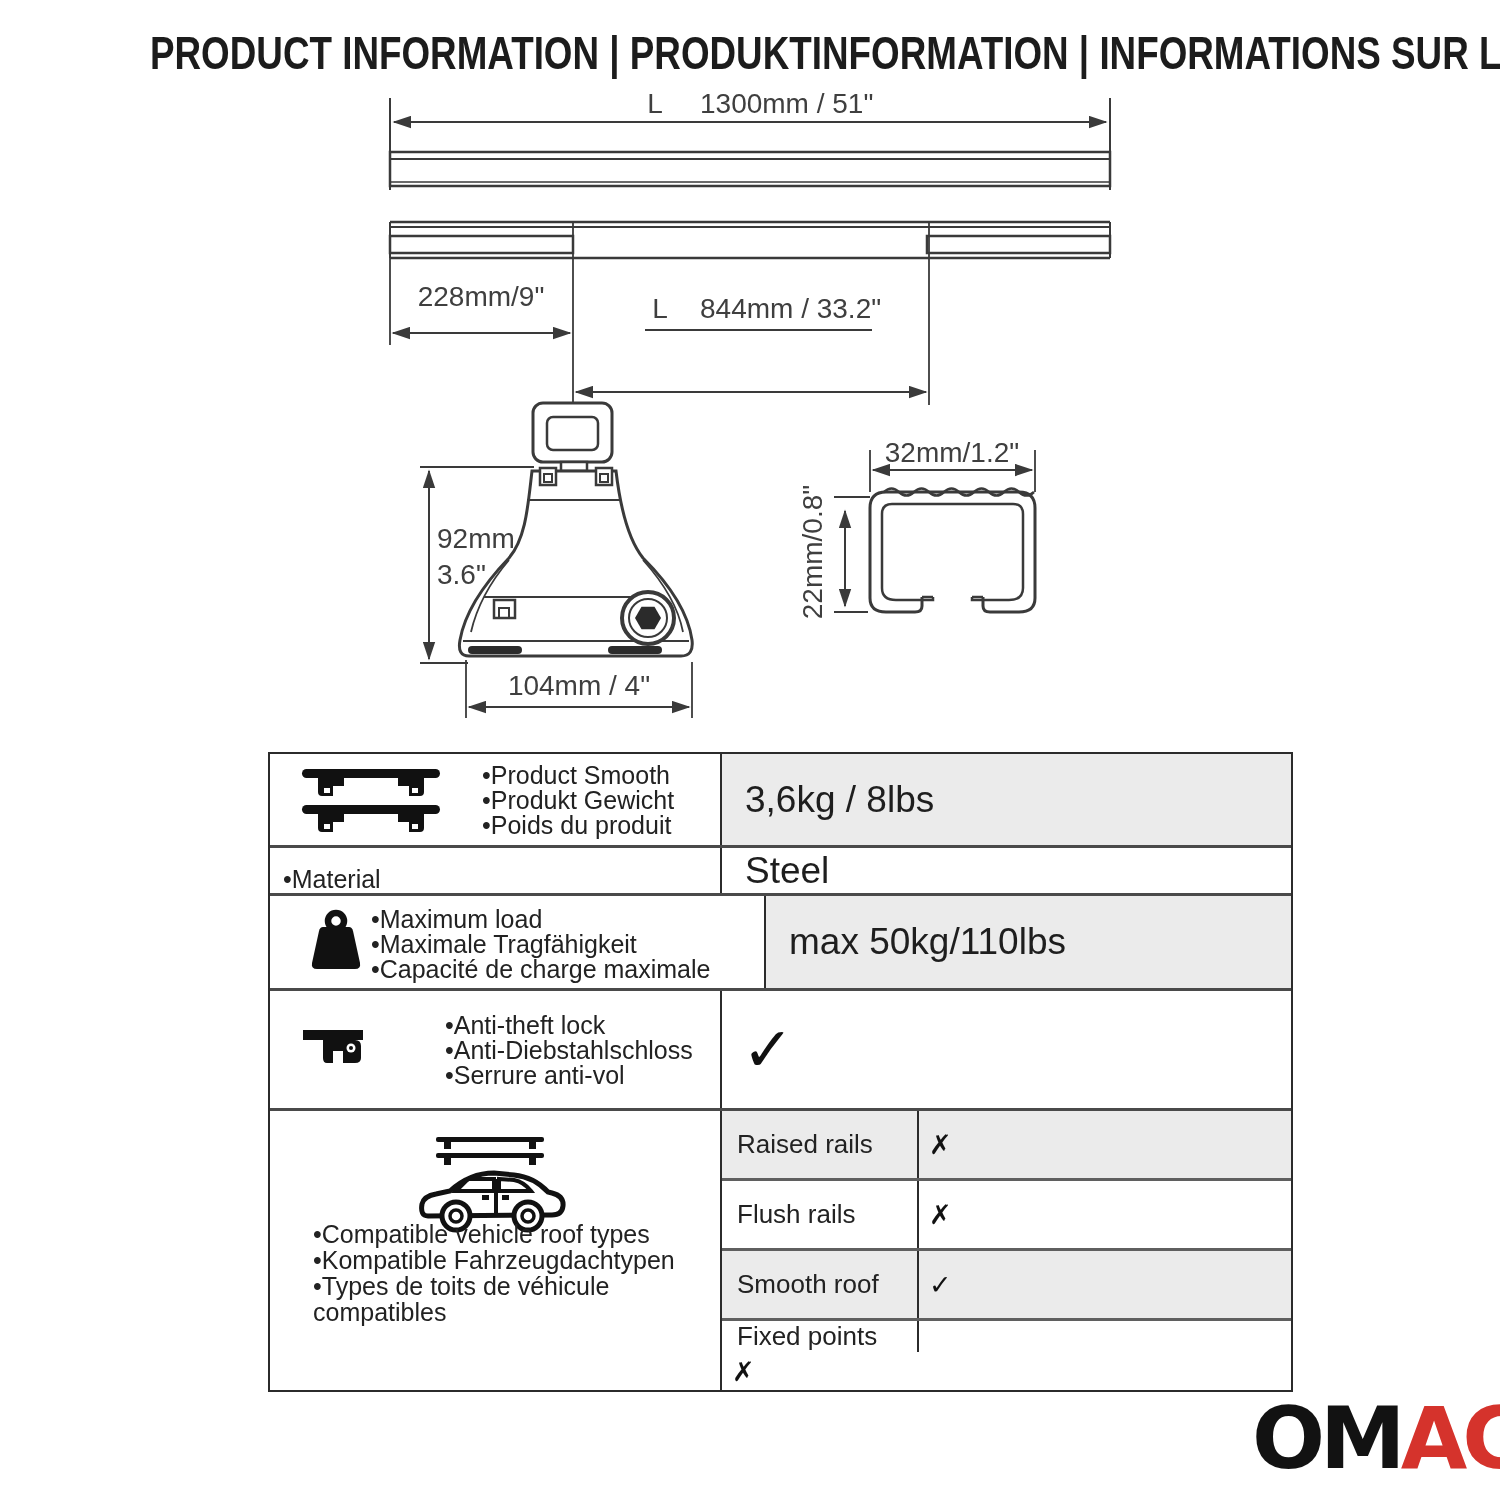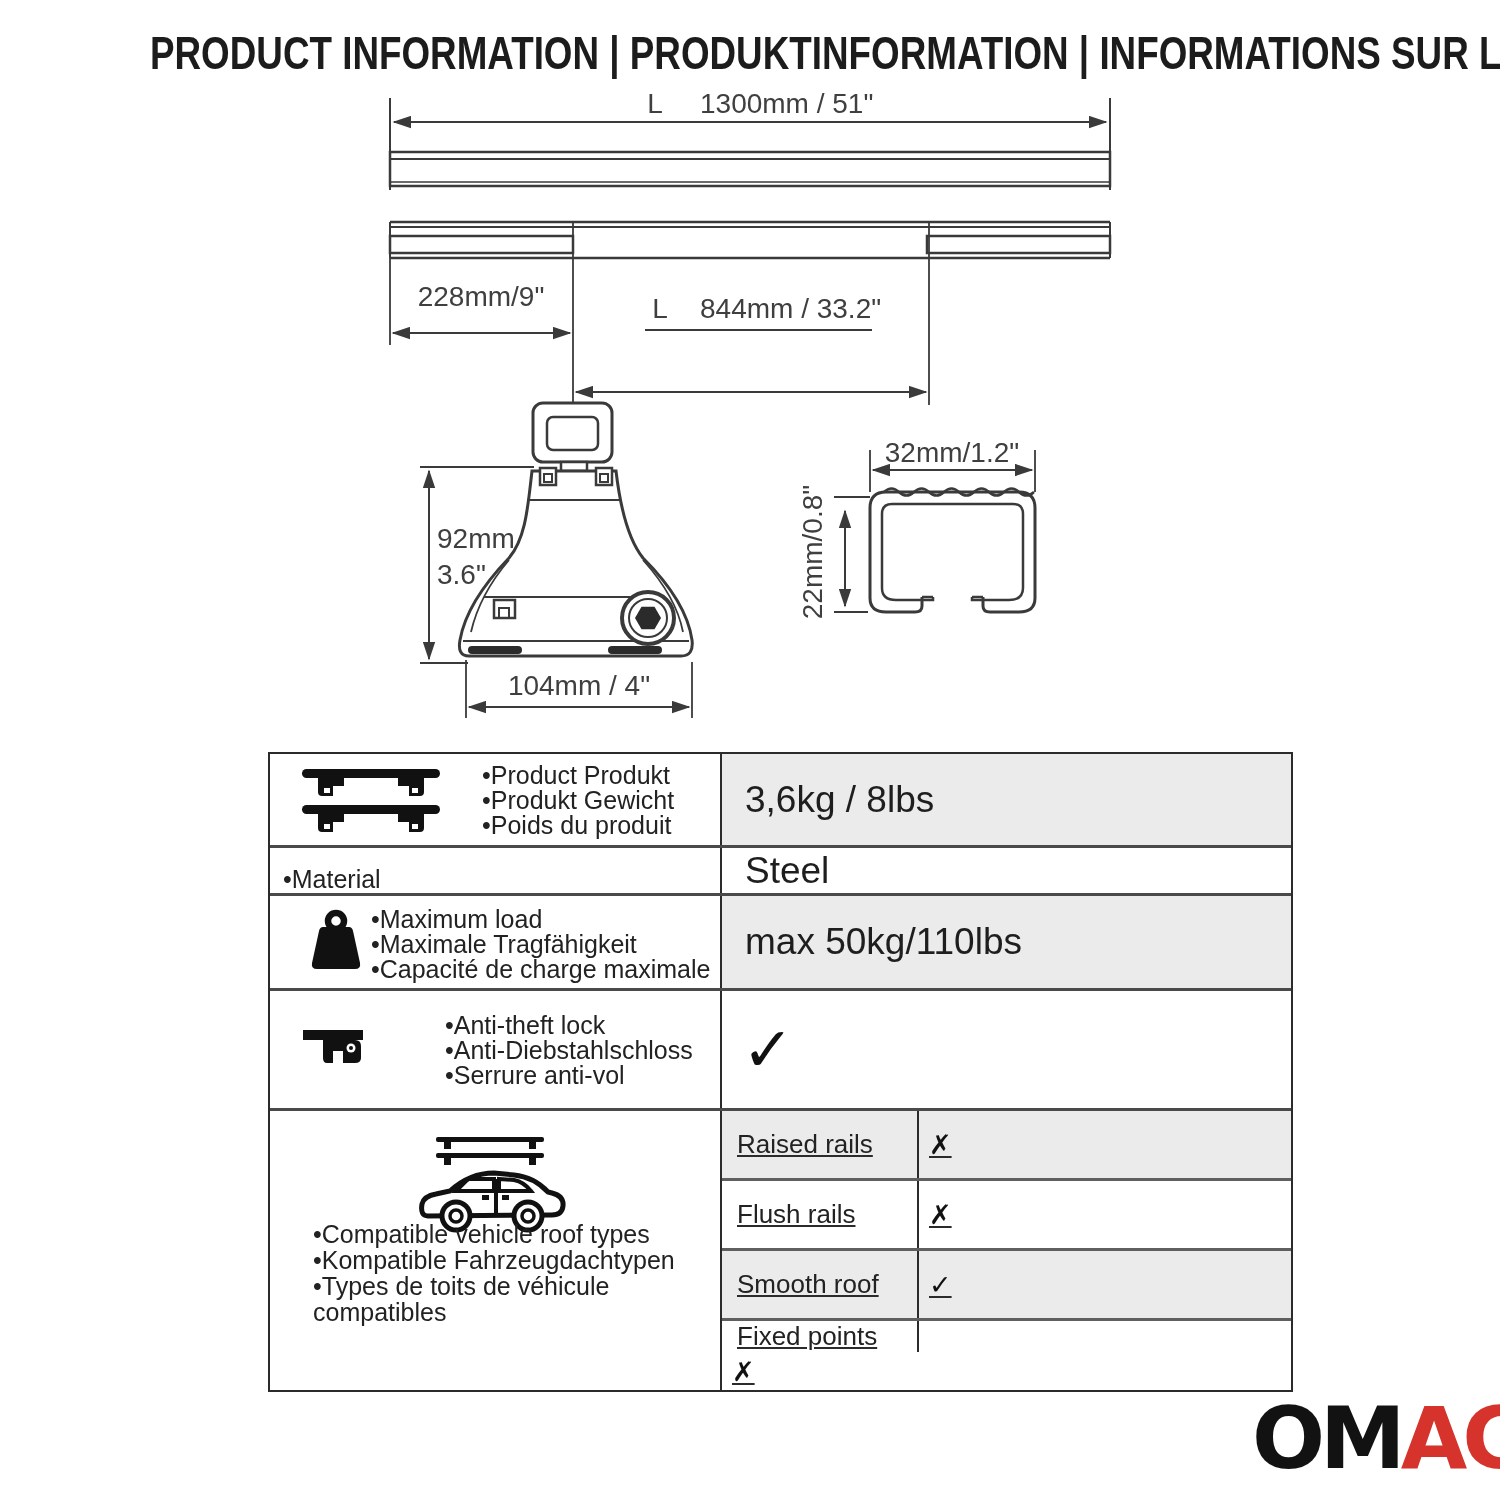--- a/index.html
+++ b/index.html
@@ -20,21 +20,21 @@
   .trow.first{border-top:none;}
   .lcell{width:450px;position:relative;background:#fff;}
   .vcell{flex:1;border-left:2px solid #2b2b2b;position:relative;
     display:flex;align-items:center;}
   .gray{background:#ebebeb;}
   .labels{position:absolute;font-size:25px;line-height:25px;color:#222;}
   .labels.lh26{line-height:26px;}
   .value-text{font-size:37px;color:#1e1e1e;padding-left:23px;}
   .big-check{font-family:"DejaVu Sans",sans-serif;font-size:62px;font-weight:700;
     color:#111;padding-left:20px;}
-  .subtable{flex-direction:column;display:flex;padding:0;align-items:stretch;text-decoration:underline;}
+  .subtable{flex-direction:column;display:flex;padding:0;align-items:stretch;}
   .srow{display:flex;height:70px;border-bottom:3px solid #5f5f5f;}
   .srow.last{border-bottom:none;height:69px;flex-direction:column;}
   .slabel{width:197px;border-right:2px solid #2b2b2b;display:flex;
     align-items:center;padding-left:15px;font-size:26px;color:#222;}
   .smark{flex:1;display:flex;align-items:center;padding-left:10px;
     font-family:"DejaVu Sans",sans-serif;font-size:27px;font-weight:700;color:#111;}
   .row-icon{position:absolute;}
 
   .brand-logo{position:absolute;left:1252px;top:1398px;font-family:"DejaVu Sans",sans-serif;
     font-size:86px;font-weight:700;letter-spacing:-5px;line-height:80px;white-space:nowrap;}
@@ -151,42 +151,42 @@
           <path d="M124 11 H98 V19 H109 V29 H120 Q124 29 124 25 Z"></path>
           <rect x="112" y="21" width="6" height="5" fill="#fff"></rect>
           <rect x="2" y="38" width="138" height="9" rx="4.5"></rect>
           <path d="M18 47 H44 V55 H33 V65 H22 Q18 65 18 61 Z"></path>
           <rect x="24" y="57" width="6" height="5" fill="#fff"></rect>
           <path d="M124 47 H98 V55 H109 V65 H120 Q124 65 124 61 Z"></path>
           <rect x="112" y="57" width="6" height="5" fill="#fff"></rect>
         </g>
       </svg>
       <div class="labels" style="left:212px;top:9px;">
-        <div>•Product Produkt</div>
+        <div>•Product Smooth</div>
         <div>•Produkt Gewicht</div>
         <div>•Poids du produit</div>
       </div>
     </div>
     <div class="vcell gray">
       <span class="value-text">3,6kg / 8lbs</span>
     </div>
   </div>
 
   <div class="trow" style="height:48px;">
     <div class="lcell">
       <div class="labels" style="left:13px;top:19px;">
         <div>•Material</div>
       </div>
     </div>
     <div class="vcell">
       <span class="value-text">Steel</span>
     </div>
   </div>
 
-  <div class="trow" style="height:95px;">
+  <div class="trow" style="height:95px;gap:44px;">
     <div class="lcell">
       <svg class="row-icon" style="left:38px;top:13px;" width="56" height="66" viewBox="0 0 56 66">
         <circle cx="28" cy="12" r="8" fill="none" stroke="#111" stroke-width="6.5"></circle>
         <path fill="#111" d="M15 18 h26 q3 0 4 4 l7 32 q1 6 -5 6 H9 q-6 0 -5 -6 l7 -32 q1 -4 4 -4 z"></path>
       </svg>
       <div class="labels" style="left:101px;top:11px;">
         <div>•Maximum load</div>
         <div>•Maximale Tragfähigkeit</div>
         <div>•Capacité de charge maximale</div>
       </div>

